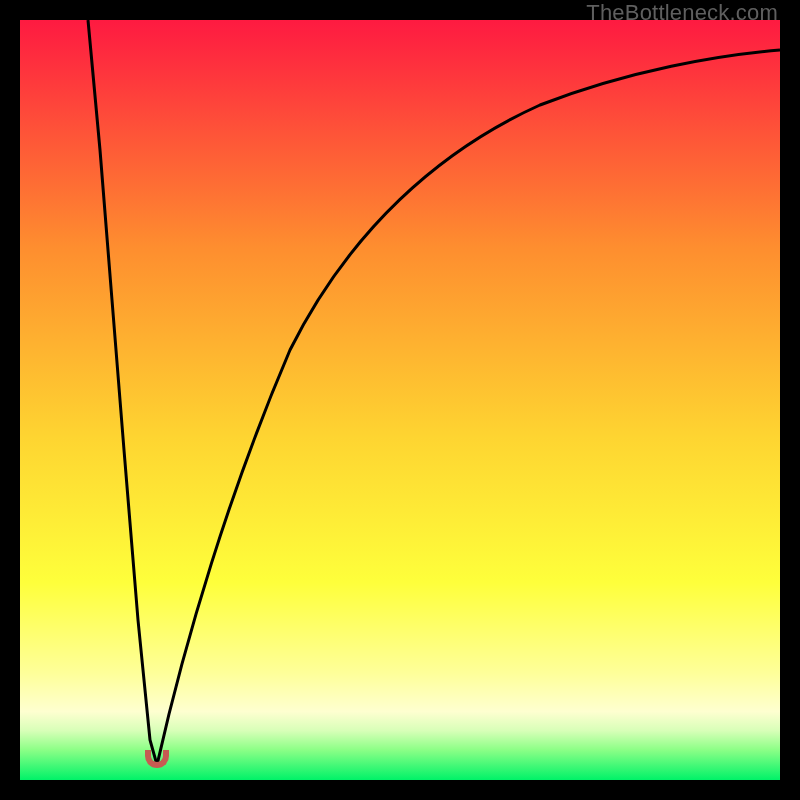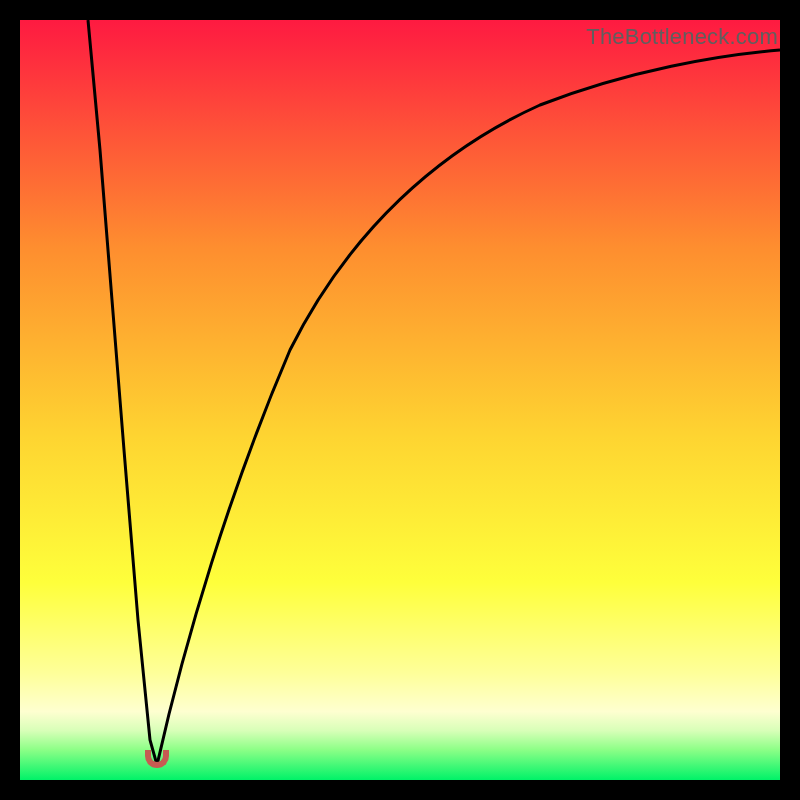--- a/index.html
+++ b/index.html
@@ -42,21 +42,20 @@
     height: 100%;
   }
   .watermark {
     position: absolute;
     top: 0px;
     right: 22px;
     color: #5f5f5f;
     font-size: 22px;
     font-weight: 500;
     letter-spacing: 0.2px;
-    margin-top: 24px;
   }
   .dip-marker {
     position: absolute;
     width: 24px;
     height: 18px;
     border: 6px solid #c65b52;
     border-top: none;
     border-radius: 0 0 14px 14px;
     box-sizing: border-box;
     background: transparent;

